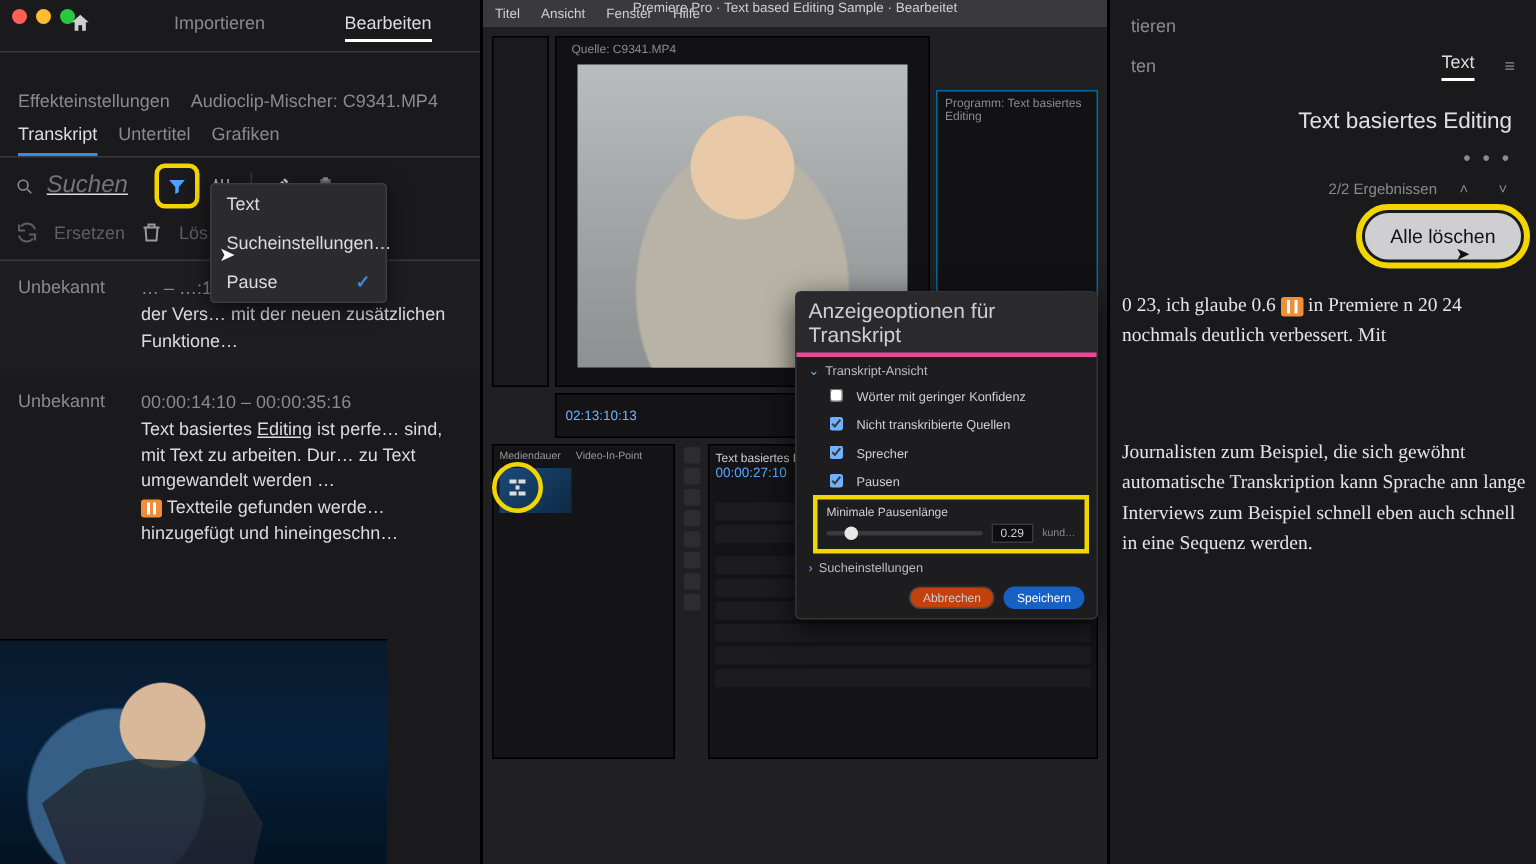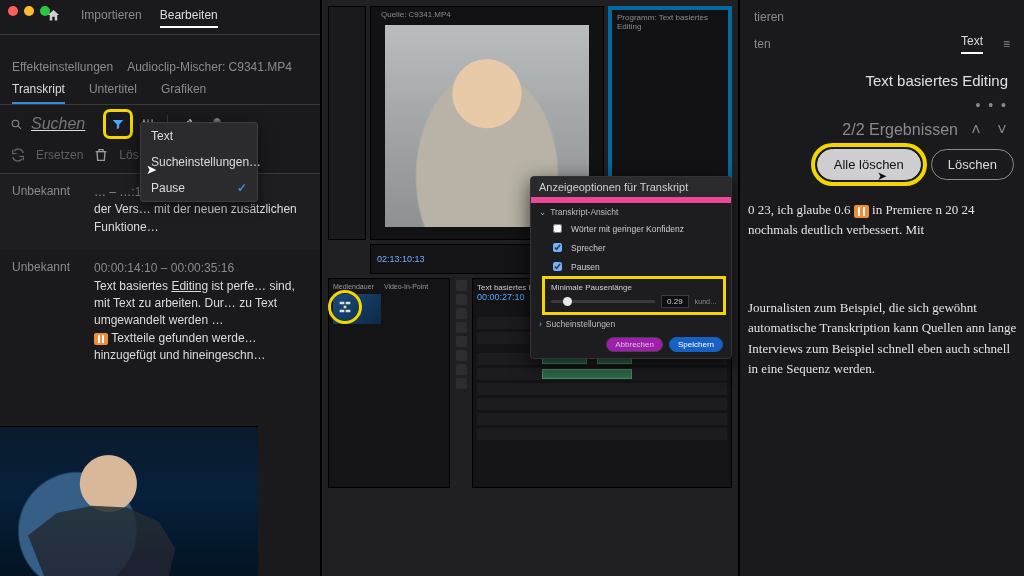--- a/index.html
+++ b/index.html
@@ -39,25 +39,25 @@
   .pane.left  { left: 0;    width: 320px; }
   .pane.mid   { left: 320px;width: 420px; background:#202023; border-left:2px solid #000; border-right:2px solid #000;}
   .pane.right { left: 740px;width: 284px; }
 
   
   .traffic { display:flex; gap:6px; padding:6px 8px; align-items:center; }
   .traffic span { width:10px; height:10px; border-radius:50%; }
   .tl-red{background:#ff5f57;} .tl-yel{background:#febc2e;} .tl-grn{background:#28c840;}
   .top-tabs { display:flex; gap:18px; padding:4px 14px 6px 46px; font-size:12px; border-bottom:1px solid var(--divider);}
   .top-tabs .home-icon{width:15px;height:15px;margin-right:2px;}
-  .top-tabs .tab { color:var(--text-dim); cursor:pointer; padding-bottom:4px;}
+  .top-tabs .tab { color:var(--text-dim); cursor:pointer; padding-bottom:4px;margin-left:35px;}
   .top-tabs .tab.active{ color:var(--text); border-bottom:2px solid #fff;}
   .sub-tabs { display:flex; gap:14px; padding:8px 12px 0 12px; font-size:12px; color:var(--text-dim);}
   .sub-tabs .stab{cursor:pointer;}
-  .panel-tabs{display:flex; gap:24px; padding:8px 12px 0 12px; font-size:12px; border-bottom:1px solid var(--divider);}
+  .panel-tabs{display:flex; gap:14px; padding:8px 12px 0 12px; font-size:12px; border-bottom:1px solid var(--divider);}
   .panel-tabs .ptab{color:var(--text-dim); padding-bottom:6px; cursor:pointer;}
   .panel-tabs .ptab.active{color:var(--text); border-bottom:2px solid var(--accent-blue);}
   .toolbar{display:flex; align-items:center; gap:8px; padding:8px 10px;}
   .search-wrap{display:flex; align-items:center; gap:6px; color:var(--text-dimmer); font-style:italic; font-size:12px;}
   .search-wrap input{background:transparent;border:none;color:var(--text);font-style:italic;font-size:16px;width:70px;outline:none;text-decoration:underline;}
   .tb-icon{width:22px;height:22px;display:flex;align-items:center;justify-content:center;color:var(--text-dim);border-radius:3px;cursor:pointer;}
   .tb-icon.hl{outline:3px solid var(--hl-yellow); outline-offset:1px;}
   .replace-row{display:flex;align-items:center;gap:10px;padding:4px 10px 10px 10px;color:var(--text-dimmer);font-size:12px;border-bottom:1px solid var(--divider);}
   .replace-row .ico{width:16px;height:16px;}
   .dropdown{
@@ -101,21 +101,21 @@
   .mid-srcpanel{width:38px;background:var(--bg-darker);border:1px solid #000;}
   .mid-src{flex:1;background:#121214;border:1px solid #000;position:relative;}
   .mid-src .srclabel{position:absolute;top:3px;left:10px;font-size:8px;color:var(--text-dim);}
   .mid-src .video{
     position:absolute;left:14px;right:14px;top:18px;bottom:12px;
     background:
       radial-gradient(circle at 50% 34%, #e9caa8 0 34px, transparent 35px),
       radial-gradient(ellipse at 50% 75%, #b8b3a6 0 70px, transparent 72px),
       linear-gradient(180deg,#b9bdbd 0%,#a7aaab 40%,#8e9192 100%);
   }
-  .mid-prog{width:124px;background:#121214;border:4px solid #0369a1;position:relative;}
+  .mid-prog{width:108px;background:#121214;border:1px solid #0369a1;position:relative;margin-top:36px;}
   .mid-prog .proglabel{font-size:8px;color:var(--text-dim);padding:3px 5px;}
   .mid-row2{display:flex;gap:4px;margin-top:4px;}
   .mid-leftcol{width:38px;}
   .mid-transport{flex:1;height:30px;background:#141416;border:1px solid #000;display:flex;align-items:center;justify-content:center;gap:10px;color:#aaa;font-size:10px;}
   .mid-transport .tc{color:#6fb3ff;font-size:9px;margin-right:auto;margin-left:6px;}
   .mid-transport .fit{font-size:8px;color:#aaa;}
   .mid-bottom{display:flex;gap:4px;margin-top:4px;height:210px;}
   .proj{width:122px;background:#141416;border:1px solid #000;padding:4px;font-size:7px;color:#999;}
   .proj .thumb{width:48px;height:30px;background:linear-gradient(135deg,#1a4a7a,#0d2944);margin-top:4px;}
   .tools{width:14px;display:flex;flex-direction:column;gap:3px;align-items:center;padding-top:2px;}
@@ -128,43 +128,43 @@
   .aclip{position:absolute;top:1px;height:10px;background:#2f6d4c;border:1px solid #4d8d6c;}
   
   .tool-hl{position:absolute;left:6px;top:290px;width:34px;height:34px;border:3px solid var(--hl-yellow);border-radius:50%;display:flex;align-items:center;justify-content:center;color:#ddd;font-size:13px;z-index:40;}
   
   .popover{
     position:absolute; right:6px; top:176px; width:202px;
     background:#1d1d20;border:1px solid #343438;border-radius:4px;
     box-shadow:0 6px 20px rgba(0,0,0,.7);font-size:8.5px;color:#cfcfcf;z-index:60;
     padding-bottom:6px;
   }
-  .popover .ptitle{background:#2a2a2d;padding:4px 8px;font-size:11px;border-bottom:6px solid #ec4899;}
+  .popover .ptitle{background:#2a2a2d;padding:4px 8px;font-size:14px;border-bottom:3px solid #ec4899;}
   .popover .psec{padding:4px 8px 2px 8px;color:#bdbdbd;}
   .popover .psec .arrow{color:#6fb3ff;margin-right:4px;}
   .popover label{display:flex;align-items:center;gap:6px;padding:2px 8px 2px 18px;color:#cfcfcf;}
   .popover input[type=checkbox]{width:9px;height:9px;accent-color:#6fb3ff;}
   .popover .sliderrow{margin:3px 8px 3px 14px;padding:4px 6px;outline:3px solid var(--hl-yellow);}
   .popover .sliderlabel{font-size:8px;color:#cfcfcf;margin-bottom:3px;}
   .popover .sliderwrap{display:flex;align-items:center;gap:6px;}
   .popover .slider{flex:1;height:3px;background:#3a3a3e;border-radius:2px;position:relative;}
   .popover .slider .knob{position:absolute;left:12%;top:-3px;width:9px;height:9px;border-radius:50%;background:#e8e8e8;}
   .popover .sval{width:28px;background:#0e0e10;border:1px solid #3a3a3e;text-align:center;font-size:8px;padding:1px 0;}
   .popover .pbtns{display:flex;justify-content:flex-end;gap:6px;padding:6px 8px 0 8px;}
-  .popover .pbtn{background:#a21caf;border:1px solid #454549;border-radius:10px;padding:2px 8px;font-size:8px;cursor:pointer;}
+  .popover .pbtn{background:#c2410c;border:1px solid #454549;border-radius:10px;padding:2px 8px;font-size:8px;cursor:pointer;}
   .popover .pbtn.primary{background:#1760c4;border-color:#1760c4;color:#fff;}
 
   
   .r-top{display:flex;align-items:center;gap:16px;padding:10px 14px 8px 14px;font-size:12px;color:var(--text-dim);}
   .r-top .rt{cursor:pointer;}
   .r-top .rt.active{color:var(--text);border-bottom:2px solid #fff;padding-bottom:4px;}
   .r-top .menu{margin-left:4px;}
   .r-heading{font-size:15px;text-align:right;color:#e0e0e0;padding:10px 16px 4px 0;}
   .r-dots{text-align:right;padding:4px 16px;color:var(--text-dim);letter-spacing:2px;font-size:14px;}
-  .r-results{display:flex;align-items:center;justify-content:flex-end;gap:10px;padding:4px 14px 10px 0;font-size:16px;color:var(--text-dim);}
+  .r-results{display:flex;align-items:center;justify-content:flex-end;gap:10px;padding:4px 14px 10px 0;font-size:10px;color:var(--text-dim);}
   .r-results .chev{width:16px;text-align:center;color:var(--text-dim);}
   .r-actions{display:flex;gap:10px;justify-content:flex-end;padding:0 10px 14px 0;}
   .pillbtn{border-radius:18px;padding:7px 16px;font-size:13px;cursor:pointer;border:1.5px solid #8a8a8f;color:var(--text);background:transparent;}
   .pillbtn.primary{background:#cfcfd2;color:#111;border-color:#cfcfd2;position:relative;}
   .hl-box{outline:4px solid var(--hl-yellow);outline-offset:2px;border-radius:18px;}
   .cursor2{position:absolute;bottom:-4px;left:58%;color:#111;font-size:12px;}
   .r-text{padding:6px 4px 6px 8px;font-size:13px;line-height:1.55;color:#e4e4e4;font-family:Liberation Serif, serif;}
   .r-text .pause{display:inline-block;width:15px;height:13px;background:var(--accent-orange);border-radius:2px;vertical-align:middle;position:relative;}
   .r-text .pause::before,.r-text .pause::after{content:"";position:absolute;top:2px;width:2px;height:9px;background:#fff;}
   .r-text .pause::before{left:4px;} .r-text .pause::after{left:9px;}
@@ -289,39 +289,50 @@
       </span><br>
       <span class="pause"></span>
       <span>Textteile gefunden werde… hinzugefügt und hineingeschn…</span>
     </div>
   </div>
 
   <div class="presenter"></div>
 </div>
 
 <div class="pane mid">
+  <div class="mid-top">
+    <span>Titel</span>
+    <span>Ansicht</span>
+    <span>Fenster</span>
+    <span>Hilfe</span>
+    <span class="mid-title">Premiere Pro · Text based Editing Sample · Bearbeitet</span>
+  </div>
 
   <div class="mid-body">
     <div class="mid-cols">
       <div class="mid-srcpanel"></div>
       <div class="mid-src">
         <span class="srclabel">Quelle: C9341.MP4</span>
         <div class="video"></div>
       </div>
       <div class="mid-prog">
         <div class="proglabel">Programm: Text basiertes Editing</div>
       </div>
     </div>
 
     <div class="popover">
       <div class="ptitle">Anzeigeoptionen für Transkript</div>
       <div class="psec"><span class="arrow">⌄</span><span>Transkript-Ansicht</span></div>
       <label>
           <input type="checkbox" style="">
           <span>Wörter mit geringer Konfidenz</span>
+        </label>
+      <label>
+          <input type="checkbox" checked="" style="">
+          <span>Nicht transkribierte Quellen</span>
         </label>
       <label>
           <input type="checkbox" checked="" style="">
           <span>Sprecher</span>
         </label>
       <label>
           <input type="checkbox" checked="" style="">
           <span>Pausen</span>
         </label>
       <div class="sliderrow">
@@ -426,27 +437,26 @@
     <span>2/2 Ergebnissen</span>
     <span class="chev">˄</span>
     <span class="chev">˅</span>
   </div>
 
   <div class="r-actions">
     <span class="pillbtn primary hl-box">
       <span>Alle löschen</span>
       <span class="cursor2">➤</span>
     </span>
-    <span class="pillbtn">Löschen</span>
   </div>
 
   <div class="r-text">
     <span>0 23, ich glaube 0.6 </span>
     <span class="pause"></span>
     <span> in Premiere n 20 24 nochmals deutlich verbessert. Mit</span>
   </div>
 
   <div class="r-gap"></div>
 
   <div class="r-text">
-    <span>Journalisten zum Beispiel, die sich gewöhnt automatische Transkription kann Quellen ann lange Interviews zum Beispiel schnell eben auch schnell in eine Sequenz werden.</span>
+    <span>Journalisten zum Beispiel, die sich gewöhnt automatische Transkription kann Sprache ann lange Interviews zum Beispiel schnell eben auch schnell in eine Sequenz werden.</span>
   </div>
 </div>
 
 </body></html>

